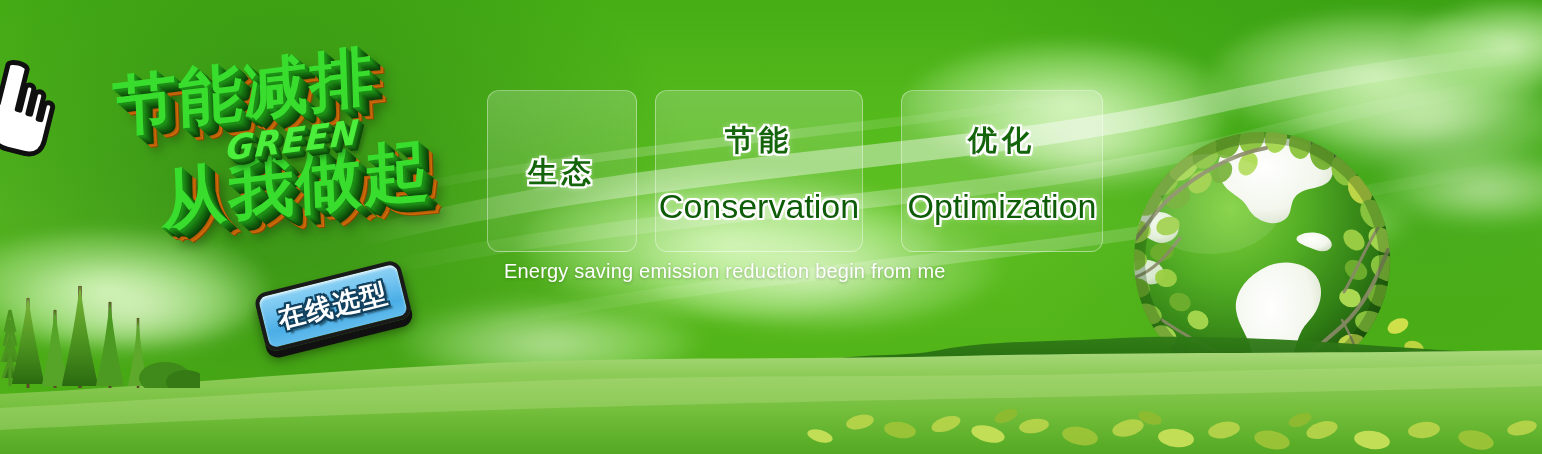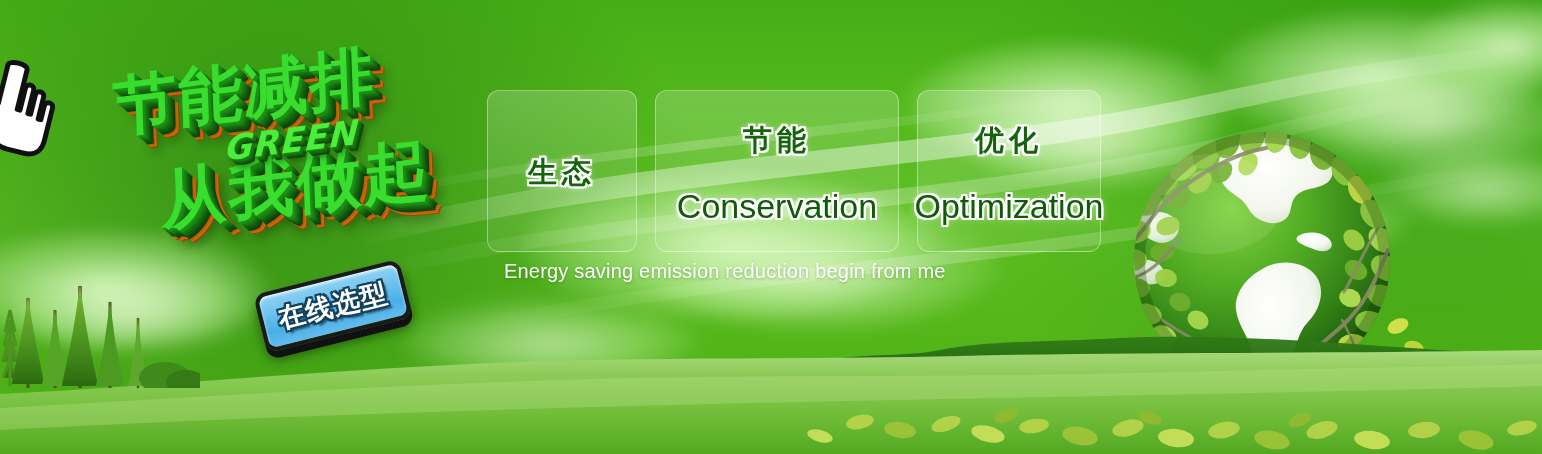--- a/index.html
+++ b/index.html
@@ -140,22 +140,22 @@
   .card {
     border-radius:12px;
     background:linear-gradient(180deg, rgba(255,255,255,0.20) 0%, rgba(255,255,255,0.12) 45%, rgba(255,255,255,0.06) 100%);
     border:1px solid rgba(255,255,255,0.38);
     display:flex; flex-direction:column;
     align-items:center; justify-content:center;
     padding:0 14px;
     height:162px;
   }
   #card-0 { width:150px; }
-  #card-1 { width:244px; }
-  #card-2 { width:184px; }
+  #card-1 { width:208px; }
+  #card-2 { width:202px;margin-left:20px; }
 
   .card-cn {
     font-family:"DejaVu Sans", sans-serif;
     font-size:29px; font-weight:bold;
     color:#14640b;
     letter-spacing:5px;
     margin-top:4px;
     text-shadow:
       -2px -2px 0 #ffffff, 2px -2px 0 #ffffff, -2px 2px 0 #ffffff, 2px 2px 0 #ffffff,
       0 -2px 0 #ffffff, 0 2px 0 #ffffff, -2px 0 0 #ffffff, 2px 0 0 #ffffff,

